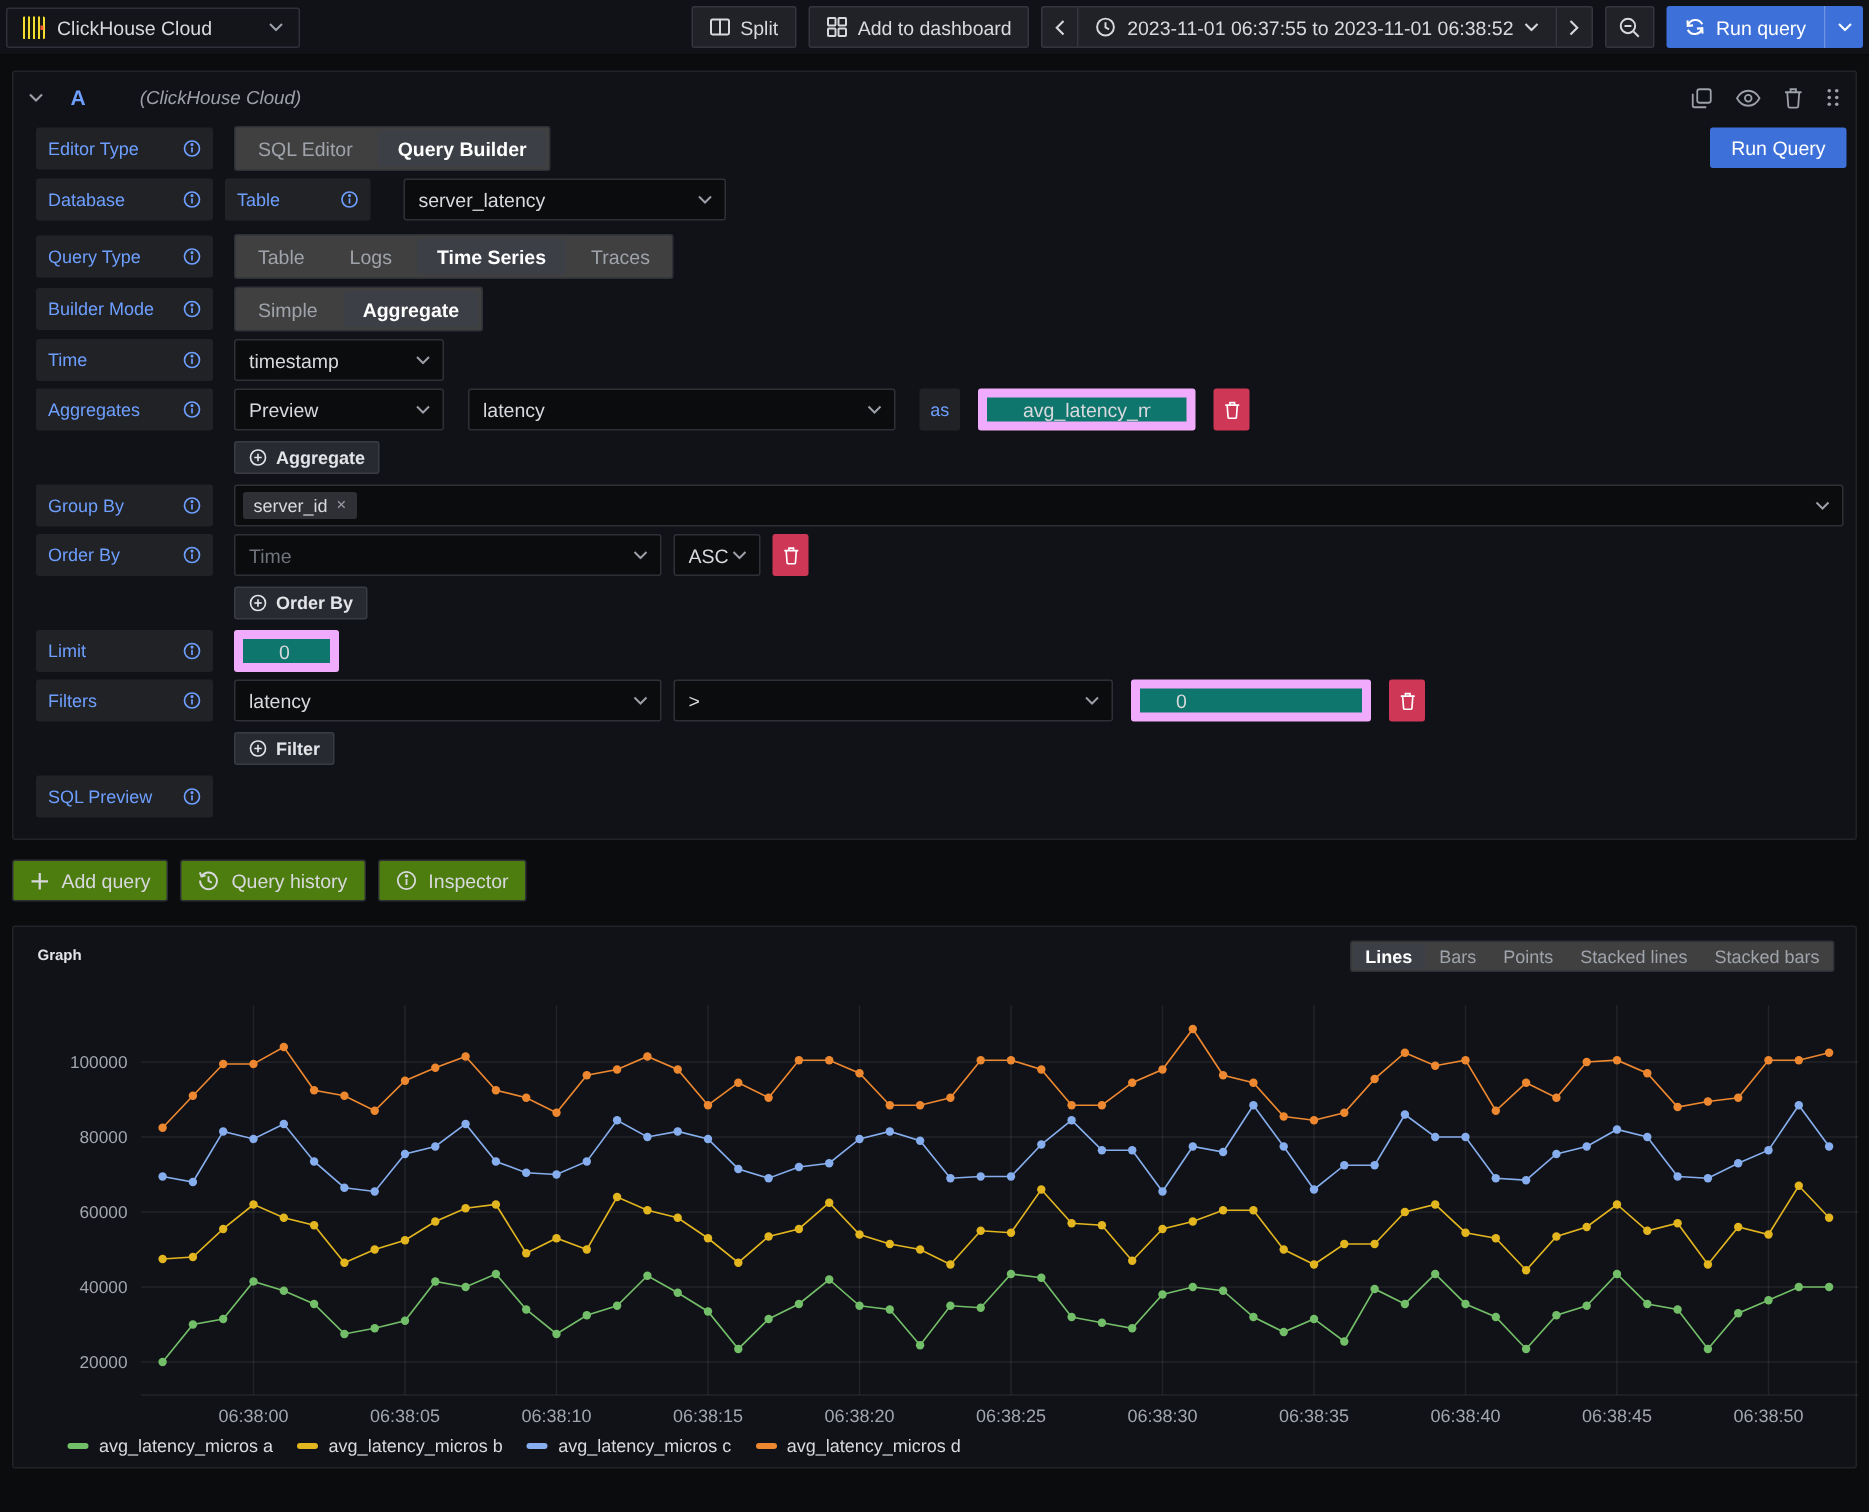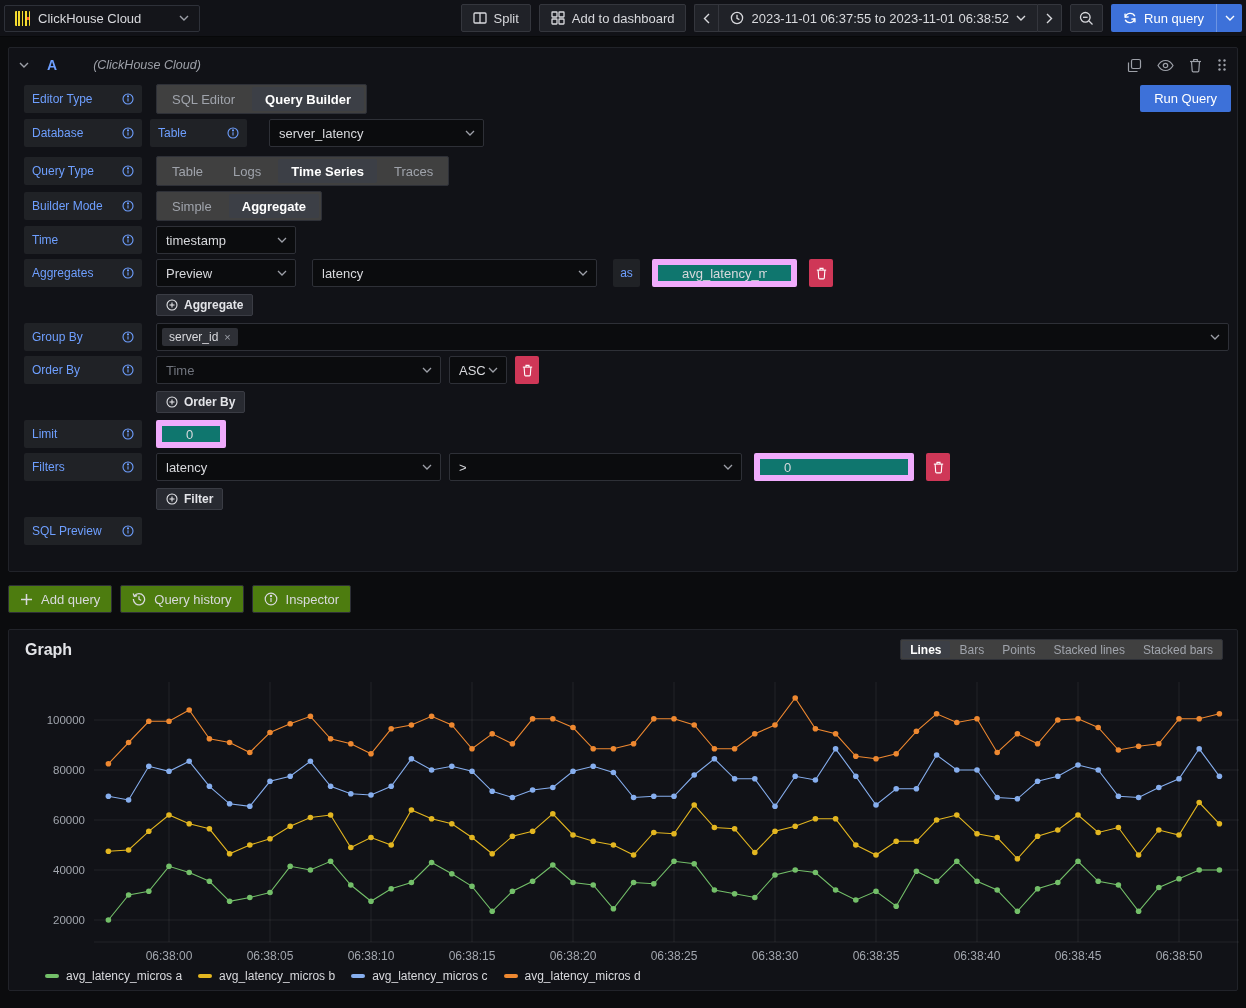--- a/index.html
+++ b/index.html
@@ -75,21 +75,21 @@
     font-family:inherit; cursor:pointer; }
 
   .actions { margin:13px 8px; display:flex; gap:8px; }
   .act-btn { display:inline-flex; align-items:center; gap:8px; height:28px; padding:0 11px;
     background:#4d7c0f; border:1px solid #2e3037; border-radius:2px; color:#d8d9dd;
     font-size:13px; font-weight:500; cursor:pointer; }
 
   
   .graph-panel { margin-top:16px; height:362px; }
   .graph-header { display:flex; align-items:center; padding:9px 14px 0 16px; }
-  .graph-title { font-size:16px; font-weight:600; color:#e3e4e8; }
+  .graph-title { font-size:10px; font-weight:600; color:#e3e4e8; }
   .mode-switcher { margin-left:auto; height:21px; }
   .mode-switcher .radio-item { padding:0 8px; font-size:12px; margin:1px; }
   .chart-wrap { margin:22px 0 0 24px; }
   svg.chart text { font-family:"Liberation Sans", sans-serif; font-size:11.5px; fill:#a2a6ae; }
   svg.chart .grid { stroke:rgba(255,255,255,0.07); stroke-width:1; }
   svg.chart .ty { text-anchor:end; }
   svg.chart .tx { text-anchor:middle; font-size:12px; }
   .legend { display:flex; gap:16px; padding-left:36px; margin-top:-4px; align-items:center; }
   .legend-item { display:flex; align-items:center; gap:7px; cursor:pointer; }
   .legend-item .swatch { width:14px; height:4px; border-radius:2px; }
@@ -533,21 +533,21 @@
           <svg width="12" height="12" viewBox="0 0 12 12" fill="none" stroke="#e3e4e8" stroke-width="1.1">
             <circle cx="6" cy="6" r="5"></circle>
             <line x1="6" y1="3.5" x2="6" y2="8.5"></line>
             <line x1="3.5" y1="6" x2="8.5" y2="6"></line>
           </svg>
         </span>
       <span>Filter</span>
     </div>
 
     
-    <div class="row" style="align-items:flex-end; margin-bottom:12px">
+    <div class="row" style="align-items:flex-end; margin-bottom:0">
       <div class="fld-label">
         <span>SQL Preview</span>
         <span class="icon">
           <svg width="12" height="12" viewBox="0 0 12 12" fill="none" stroke="#6e9fff" stroke-width="1.1">
               <circle cx="6" cy="6" r="5"></circle>
               <line x1="6" y1="5.2" x2="6" y2="8.6"></line>
               <circle cx="6" cy="3.4" r="0.5" fill="#6e9fff"></circle>
             </svg>
         </span>
       </div>

